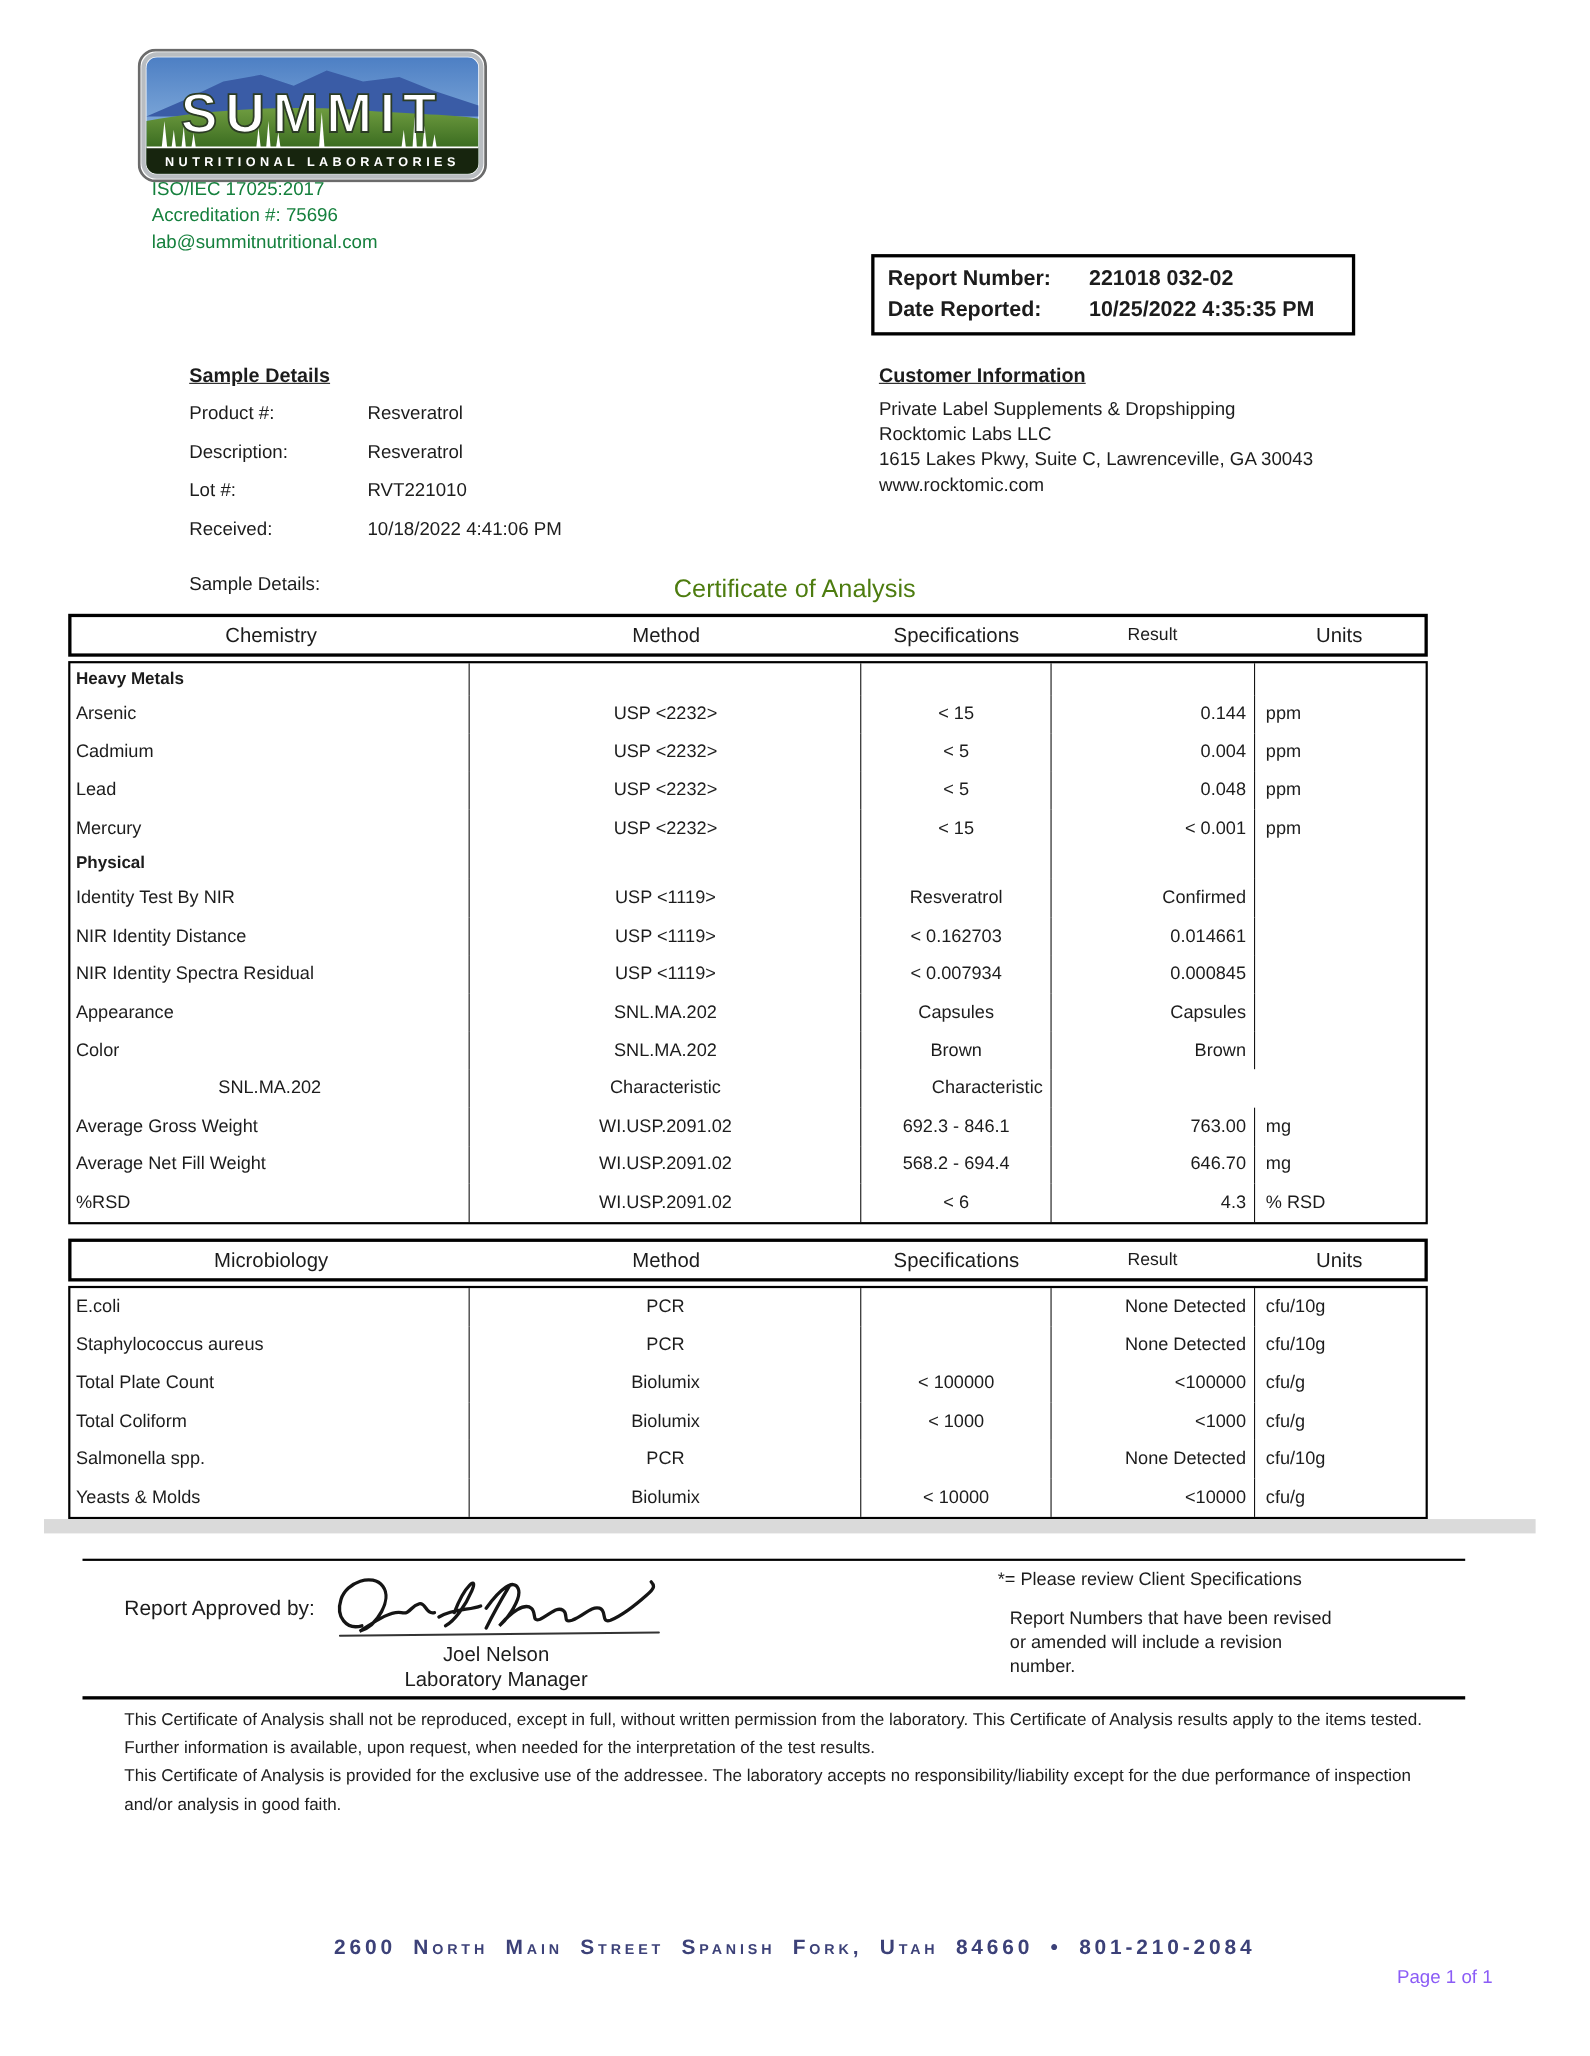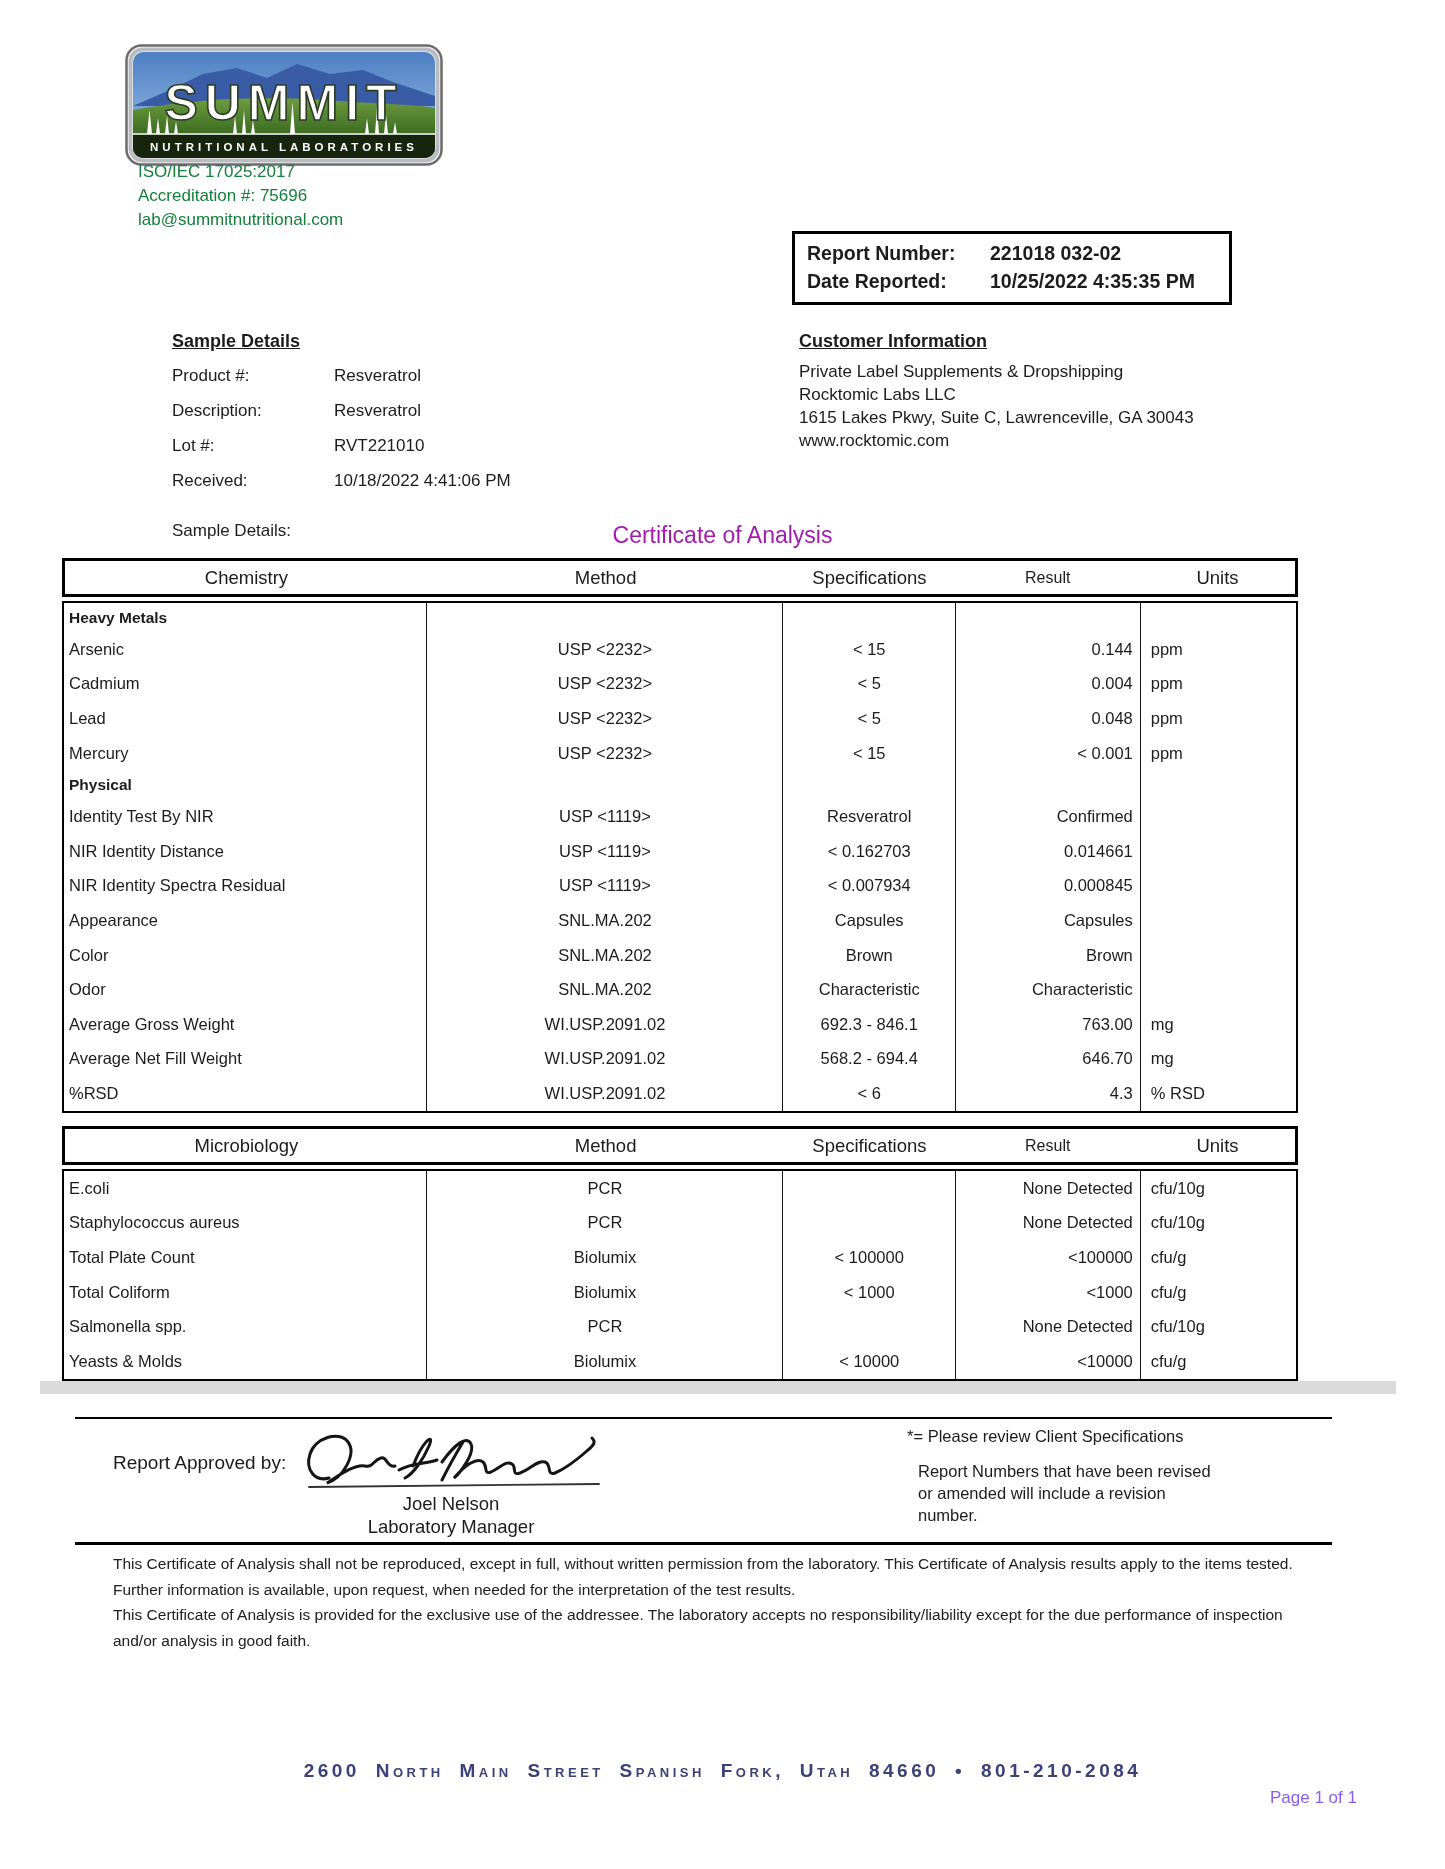--- a/index.html
+++ b/index.html
@@ -12,21 +12,21 @@
   .rb-row{display:grid;grid-template-columns:183px 1fr;font-weight:bold;font-size:19.5px;line-height:28px;}
 
   
   .blk-head{font-size:18px;font-weight:bold;text-decoration:underline;margin:0 0 8px 0;}
   .sample-block{left:172px;top:331px;width:480px;font-size:17px;}
   .field-row{display:grid;grid-template-columns:162px 1fr;line-height:23px;margin-top:12px;}
   .sample-extra{margin-top:27px;line-height:23px;}
   .customer-block{left:799px;top:331px;width:520px;font-size:17px;}
   .cust-line{line-height:23px;}
 
-  .title{left:0;top:522px;width:1445px;text-align:center;font-size:23px;color:#a21caf;}
+  .title{left:0;top:522px;width:1445px;text-align:center;font-size:23px;color:#4d7c0f;}
 
   
   .tbl{left:62px;width:1236px;}
   .chem{top:558px;}
   .micro{top:1126px;}
   .thead{display:grid;grid-template-columns:29.5% 28.9% 14% 15% 12.6%;border:3px solid #000;height:33px;align-items:center;text-align:center;font-weight:normal;font-size:18.5px;background:#fff;}
   .thead .h-result{font-size:16px;}
   .tbody{border:2.5px solid #000;margin-top:4px;background:#fff;}
   .t-row{display:grid;grid-template-columns:29.5% 28.9% 14% 15% 12.6%;height:34.6px;align-items:center;font-size:16.5px;}
   .t-row.section-row{height:29px;font-weight:bold;font-size:15.5px;}
@@ -255,21 +255,20 @@
 
       <div class="t-row">
         <div class="c1">Color</div>
         <div class="c2">SNL.MA.202</div>
         <div class="c3">Brown</div>
         <div class="c4">Brown</div>
         <div class="c5"></div>
       </div>
 
       <div class="t-row">
-        <div class="c1">Odor</div>
         <div class="c2">SNL.MA.202</div>
         <div class="c3">Characteristic</div>
         <div class="c4">Characteristic</div>
         <div class="c5"></div>
       </div>
 
       <div class="t-row">
         <div class="c1">Average Gross Weight</div>
         <div class="c2">WI.USP.2091.02</div>
         <div class="c3">692.3 - 846.1</div>

